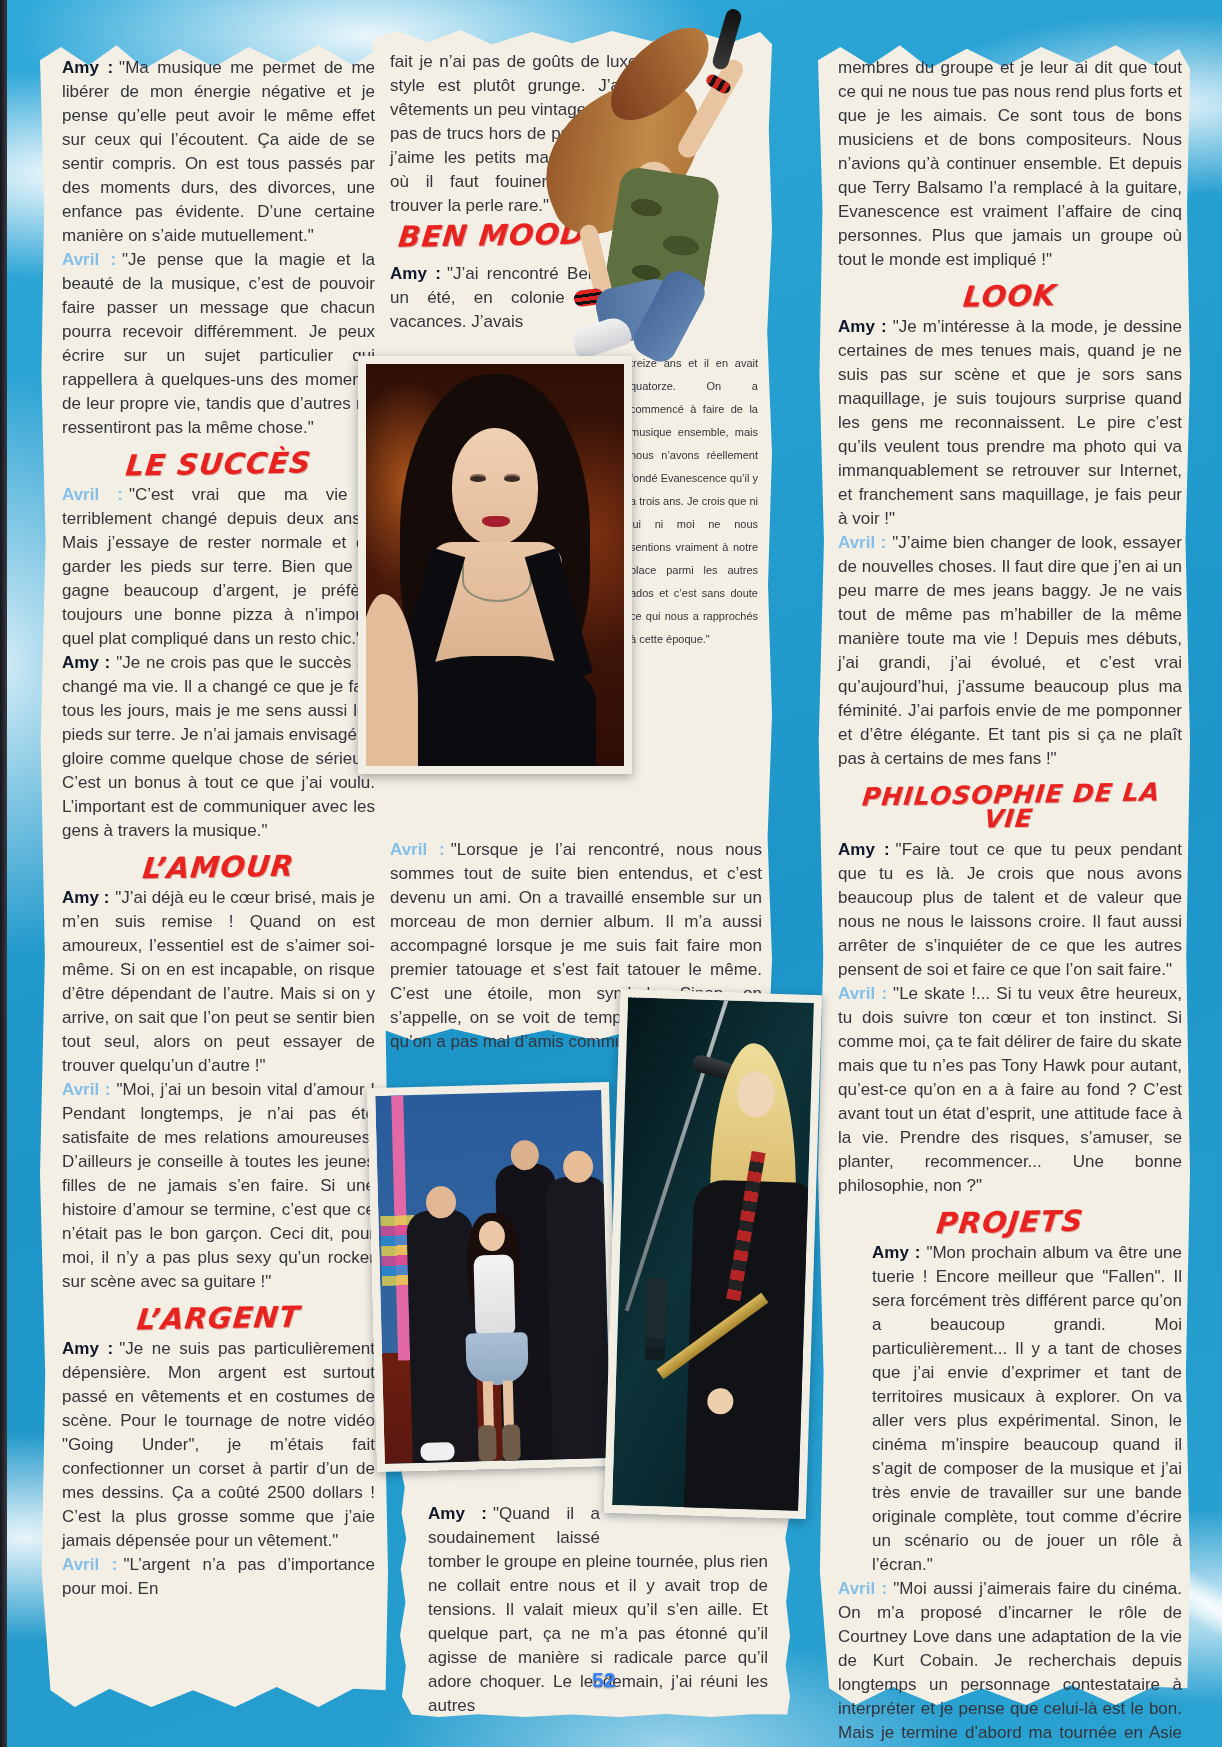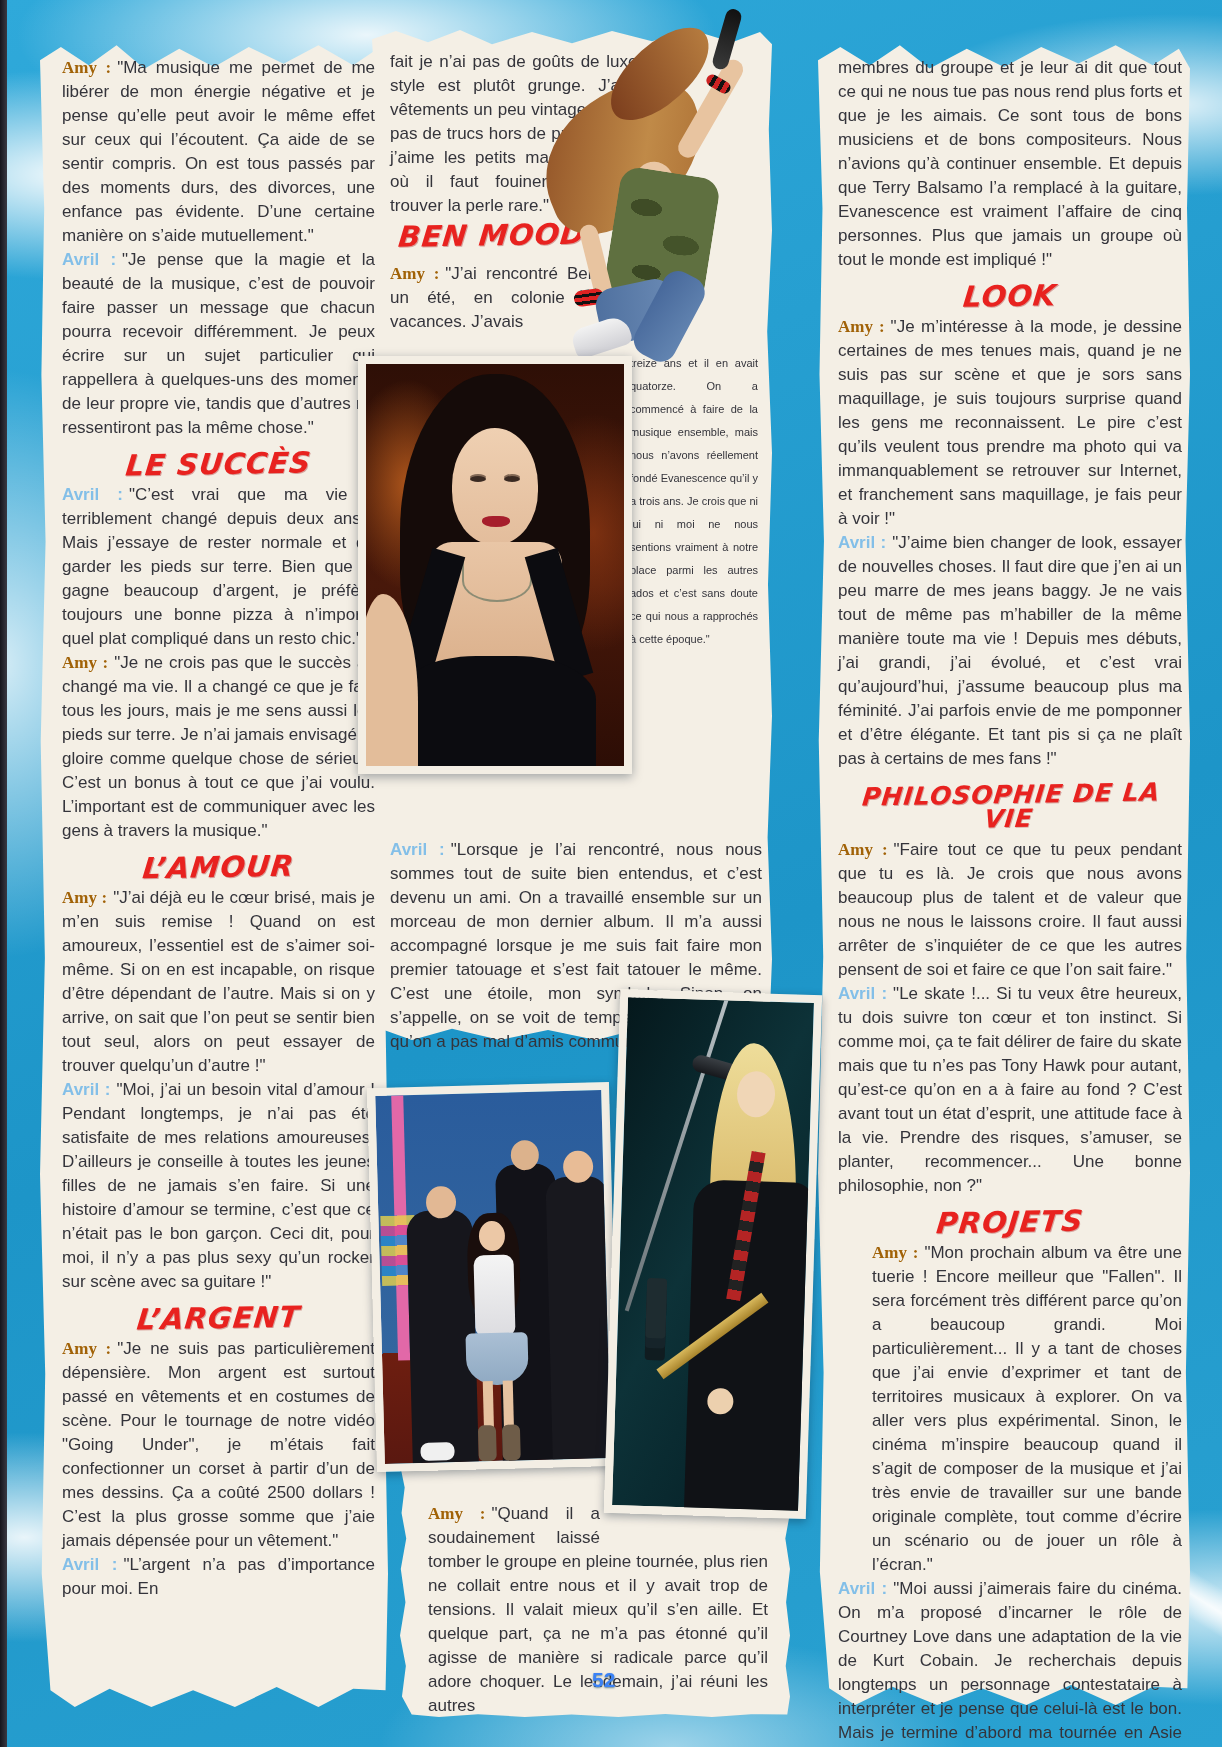--- a/index.html
+++ b/index.html
@@ -18,21 +18,21 @@
   }
   .spine{position:absolute;left:0;top:0;width:7px;height:100%;background:linear-gradient(90deg,#15151c,#3a3a44);z-index:6;}
   .contrail{position:absolute;width:420px;height:42px;background:linear-gradient(rgba(255,255,255,0),rgba(255,255,255,.85),rgba(255,255,255,0));transform:rotate(32deg);z-index:0;}
   .paper{
     position:absolute;background:#f4efe5;z-index:1;
     clip-path:polygon(0% 1.1%,6% .3%,14% 1.4%,22% .2%,30% 1.6%,40% .4%,50% 1.5%,60% .3%,70% 1.3%,80% .2%,90% 1.4%,97% .4%,100% 1.6%,99.2% 10%,100% 20%,98.8% 30%,100% 42%,99% 55%,100% 68%,98.9% 80%,100% 92%,99.3% 99%,90% 98.9%,80% 100%,68% 98.8%,56% 100%,44% 99%,32% 100%,20% 98.9%,10% 100%,3% 99%,.5% 92%,1.5% 80%,0% 68%,1.4% 55%,.2% 42%,1.6% 30%,.4% 20%,1.2% 10%);
   }
   .txt{position:absolute;z-index:4;font-size:17px;line-height:24px;color:#34343b;text-align:justify;}
   .txt p{margin:0;}
   .spk{font-weight:700;margin-right:6px;}
-  .amy .spk{color:#a16207;font-family:Liberation Serif, serif;}
+  .amy .spk{color:#0f172a;}
   .avril .spk{color:#83bfe8;}
   .head{
     font-family:"DejaVu Sans",sans-serif;font-weight:800;font-style:italic;
     color:#e8221f;text-align:center;font-size:29px;letter-spacing:1px;
     transform:skewX(-7deg) rotate(-1deg);margin:12px 0 7px;
     text-shadow:1px 1px 0 rgba(160,20,20,.35);
   }
   .head-sm{font-size:25px;}
   .photo{position:absolute;z-index:5;border:8px solid #f3eee4;box-shadow:0 3px 10px rgba(0,20,40,.35);overflow:hidden;}
   .abs{position:absolute;}

